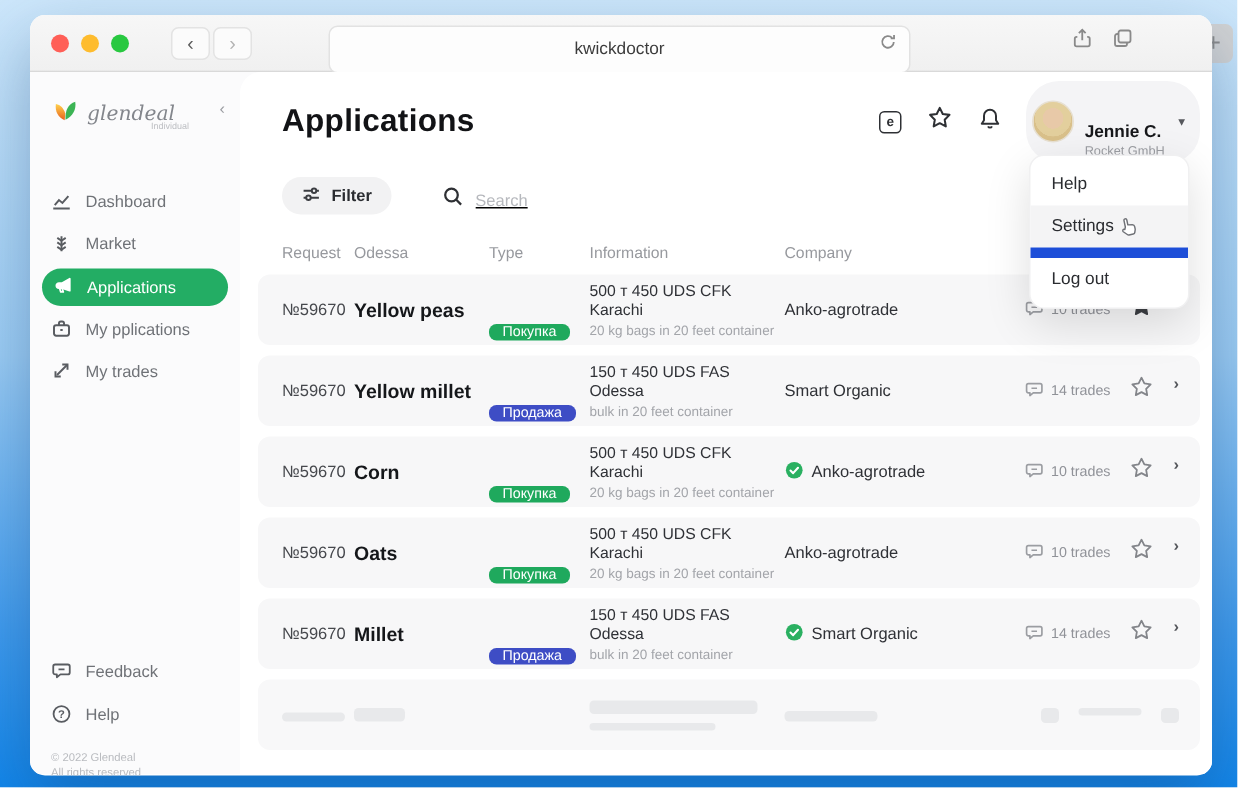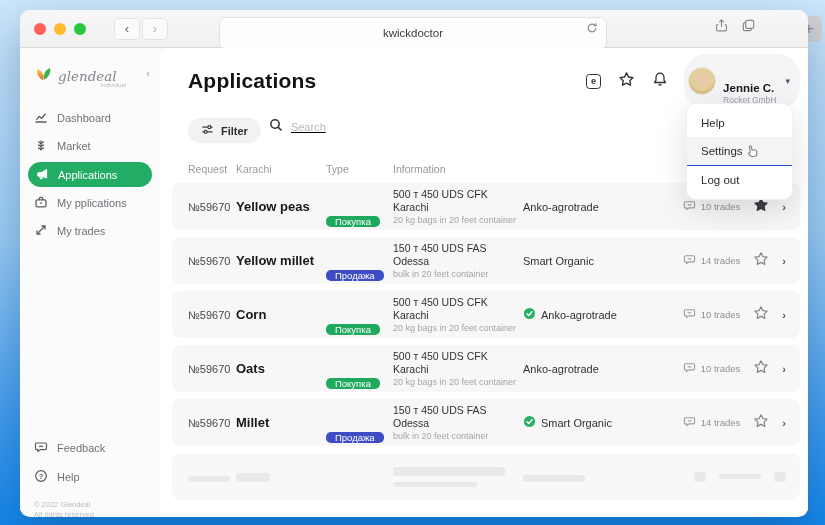--- a/index.html
+++ b/index.html
@@ -33,21 +33,21 @@
   
   .app { display:flex; height:468px; background:#fbfbfc; }
   .sidebar { width:140px; position:relative; flex-shrink:0; }
   .main { flex:1; background:#fff; border-top-left-radius:14px; position:relative; }
 
   
   .logo-row { display:flex; align-items:center; margin:16px 10px 0 14px; position:relative; }
   .logo-name { font-family:"DejaVu Serif", serif; font-style:italic; font-size:13.5px; color:#83868c; margin-left:5px; }
   .logo-sub { position:absolute; right:24px; top:18px; font-size:6px; color:#bcbec2; }
   .collapse { position:absolute; right:0; top:3px; color:#9a9ca1; font-size:11px; }
-  .menu { margin-top:18px; }
+  .menu { margin-top:34px; }
   .mitem { display:flex; align-items:center; gap:9px; height:26px; padding-left:14px; font-size:11px; color:#6f7277; cursor:default; }
   .mitem + .mitem { margin-top:2px; }
   .mitem.active { margin:3px 8px; padding-left:7px; height:25px; border-radius:14px; background:#23ad64; color:#fff; }
   .mitem.active svg { stroke:#fff; }
   .mitem svg { stroke:#595c61; }
   .side-footer { position:absolute; left:0; bottom:-4px; width:100%; }
   .fitem { display:flex; align-items:center; gap:9px; padding-left:14px; height:26px; font-size:11px; color:#6f7277; }
   .fitem + .fitem { margin-top:3px; }
   .copyright { padding-left:14px; margin-top:10px; font-size:7.5px; color:#b9bbbf; line-height:10px; }
 
@@ -62,43 +62,43 @@
     background:radial-gradient(circle at 50% 42%, #e8c9a8 0 34%, #e3cf9d 35% 60%, #d9c08a 61% 100%); border:1px solid #e7e0d2; }
   .uname { font-size:11.5px; font-weight:700; color:#17181b; line-height:13px;margin-top:24px; }
   .ucompany { font-size:8.5px; color:#9b9da2; }
   .chev-down { font-size:9px; color:#56585d; margin-left:2px; }
 
   
   .dropdown { position:absolute; top:55px; right:15px; width:107px; background:#fff; border:1px solid #f0f0f1;
     border-radius:10px; box-shadow:0 10px 30px rgba(0,0,0,.13); padding:5px 0; z-index:50; }
   .ditem { position:relative; padding:8px 14px; font-size:11.5px; color:#2a2c30; }
   .ditem.hovered { background:#f4f4f5; }
-  .ditem.divided { border-top:1px solid #1d4ed8; }
+  .ditem.divided { border-top:7px solid #1d4ed8; }
   .hand { position:absolute; left:58px; top:7px; transform:rotate(-12deg); }
 
   
-  .toolbar { display:flex; align-items:flex-start; margin:16px 0 0 28px; gap:8px; }
+  .toolbar { display:flex; align-items:flex-end; margin:16px 0 0 28px; gap:34px; }
   .filter-chip { display:flex; align-items:center; gap:7px; background:#f2f2f3; border-radius:16px;
     height:25px; padding:0 13px; font-size:11px; font-weight:600; color:#2a2c30; }
   .searchbox { display:flex; align-items:center; gap:8px;text-decoration:underline; }
   .searchbox input { border:none; outline:none; font-size:11px; color:#2a2c30; width:120px; background:transparent; }
   .searchbox input::placeholder { color:#b6b8bd; }
 
   
   .tgrid { display:grid; grid-template-columns:48px 90px 67px 130px 1fr auto; align-items:center; }
   .thead { margin:20px 8px 8px 12px; padding:0 14px 0 16px; font-size:10.5px; color:#97999e; }
   .row { margin:0 8px 7px 12px; padding:0 14px 0 16px; height:47px; background:#f7f7f8; border-radius:8px; }
   .c-req { font-size:11px; color:#46484d; }
   .c-prod { font-size:13px; font-weight:700; color:#15171a; }
   .badge { display:inline-block; font-size:9.5px; color:#fff; padding:0 9px; border-radius:5px;margin-top:32px; }
   .badge.buy { background:#1fa95d; } .badge.sell { background:#3e4dc5; }
   .c-info .i1 { display:block; font-size:10.5px; font-weight:500; color:#2f3136; line-height:13px; }
   .c-info .i2 { display:block; font-size:9px; color:#a3a5aa; line-height:12px; }
   .c-comp { display:flex; align-items:center; gap:5px; font-size:11px; color:#2f3136; }
-  .rright { display:flex; align-items:center; gap:13px; }
+  .rright { display:flex; gap:13px; }
   .trades { display:flex; align-items:center; gap:5px; font-size:9.5px; color:#909298; }
   .star-btn.filled path { fill:#3d3f44; stroke:#3d3f44; }
   .star-btn.outline path { fill:none; stroke:#83858a; }
   .chev-right { font-size:11px; color:#55575c; font-weight:600; }
 
   
   .skel { background:#f8f8f9; }
   .bar { background:#e8e9eb; border-radius:3px; }
 </style>
 </head>
@@ -298,23 +298,24 @@
                 <circle cx="6" cy="6" r="4.2"></circle>
                   <path d="M9.2 9.2l3.2 3.2"></path>
               </svg>
             </span>
             <input type="text" placeholder="Search" style="">
           </div>
         </div>
 
         <div class="tgrid thead">
           <span>Request</span>
-          <span>Karachi</span>
+          <span>Odessa</span>
           <span>Type</span>
           <span>Information</span>
+          <span>Company</span>
           <span></span>
         </div>
 
         <div>
   <div class="tgrid row">
     <span class="c-req">№59670</span>
     <span class="c-prod">Yellow peas</span>
     <span><span class="badge buy">Покупка</span></span>
     <span class="c-info">
       <span class="i1">500 т 450 UDS CFK Karachi</span>

